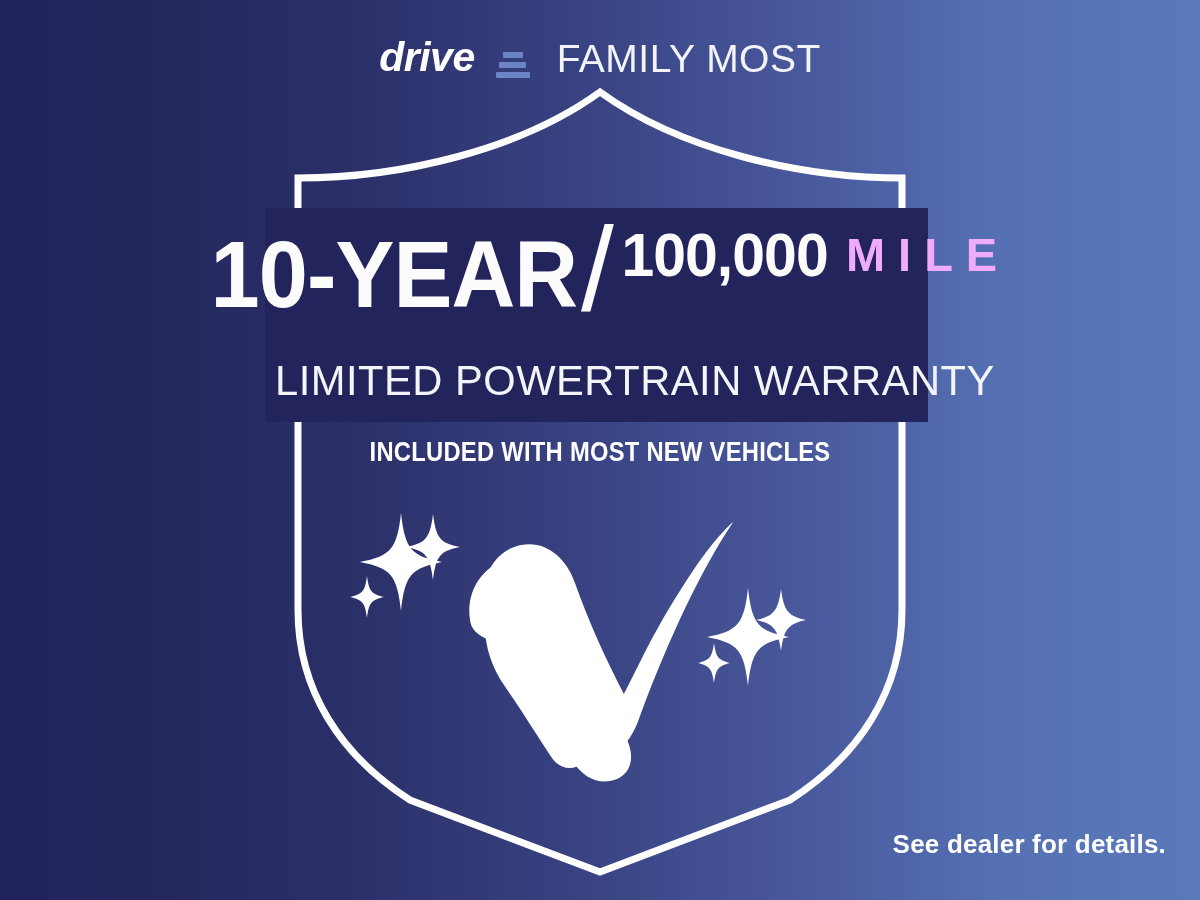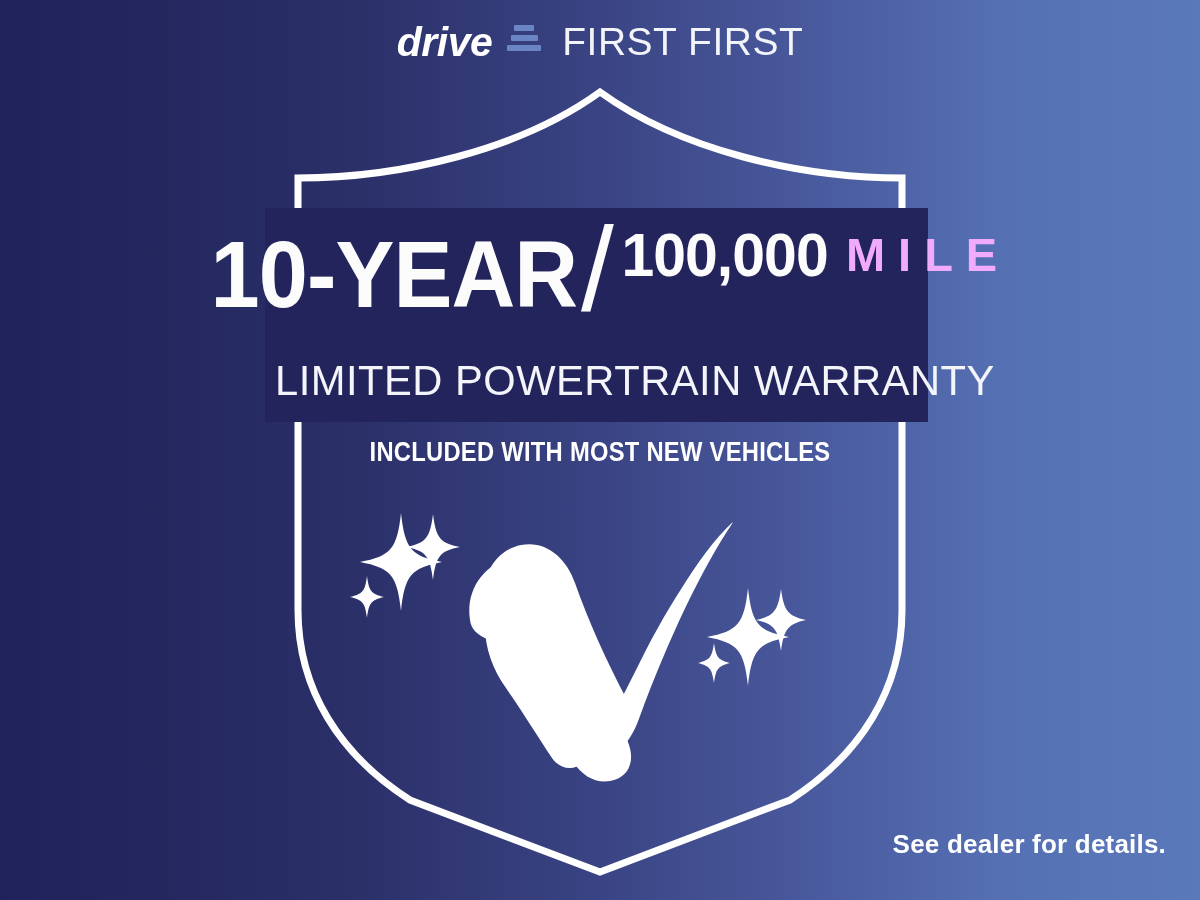--- a/index.html
+++ b/index.html
@@ -25,23 +25,23 @@
   }
 
   
   #brand-bar {
     position: absolute;
     top: 22px;
     left: 0;
     width: 1200px;
     height: 56px;
     display: flex;
-    align-items: flex-start;
+    align-items: flex-end;
     justify-content: center;
-    gap: 10px;
+    gap: 16px;
   }
   #brand-drive {
     font-size: 41px;
     font-weight: bold;
     font-style: italic;
     color: #ffffff;
     letter-spacing: -0.5px;
     line-height: 1;
   }
   #brand-mark {
@@ -198,21 +198,21 @@
 
 <div id="stage">
 
   <div id="brand-bar">
     <span id="brand-drive">drive</span>
     <span id="brand-mark">
       <i></i>
         <i></i>
         <i></i>
     </span>
-    <span id="brand-tagline">FIRST FIRST</span>
+    <span id="brand-tagline">FAMILY MOST</span>
   </div>
 
   <svg id="shield-svg" viewBox="0 0 1200 900">
     <path d="M 298 178
              C 400 178 520 150 600 92
              C 680 150 800 178 902 178
              L 902 610
              C 902 690 860 755 790 800
              L 600 872
              L 410 800

